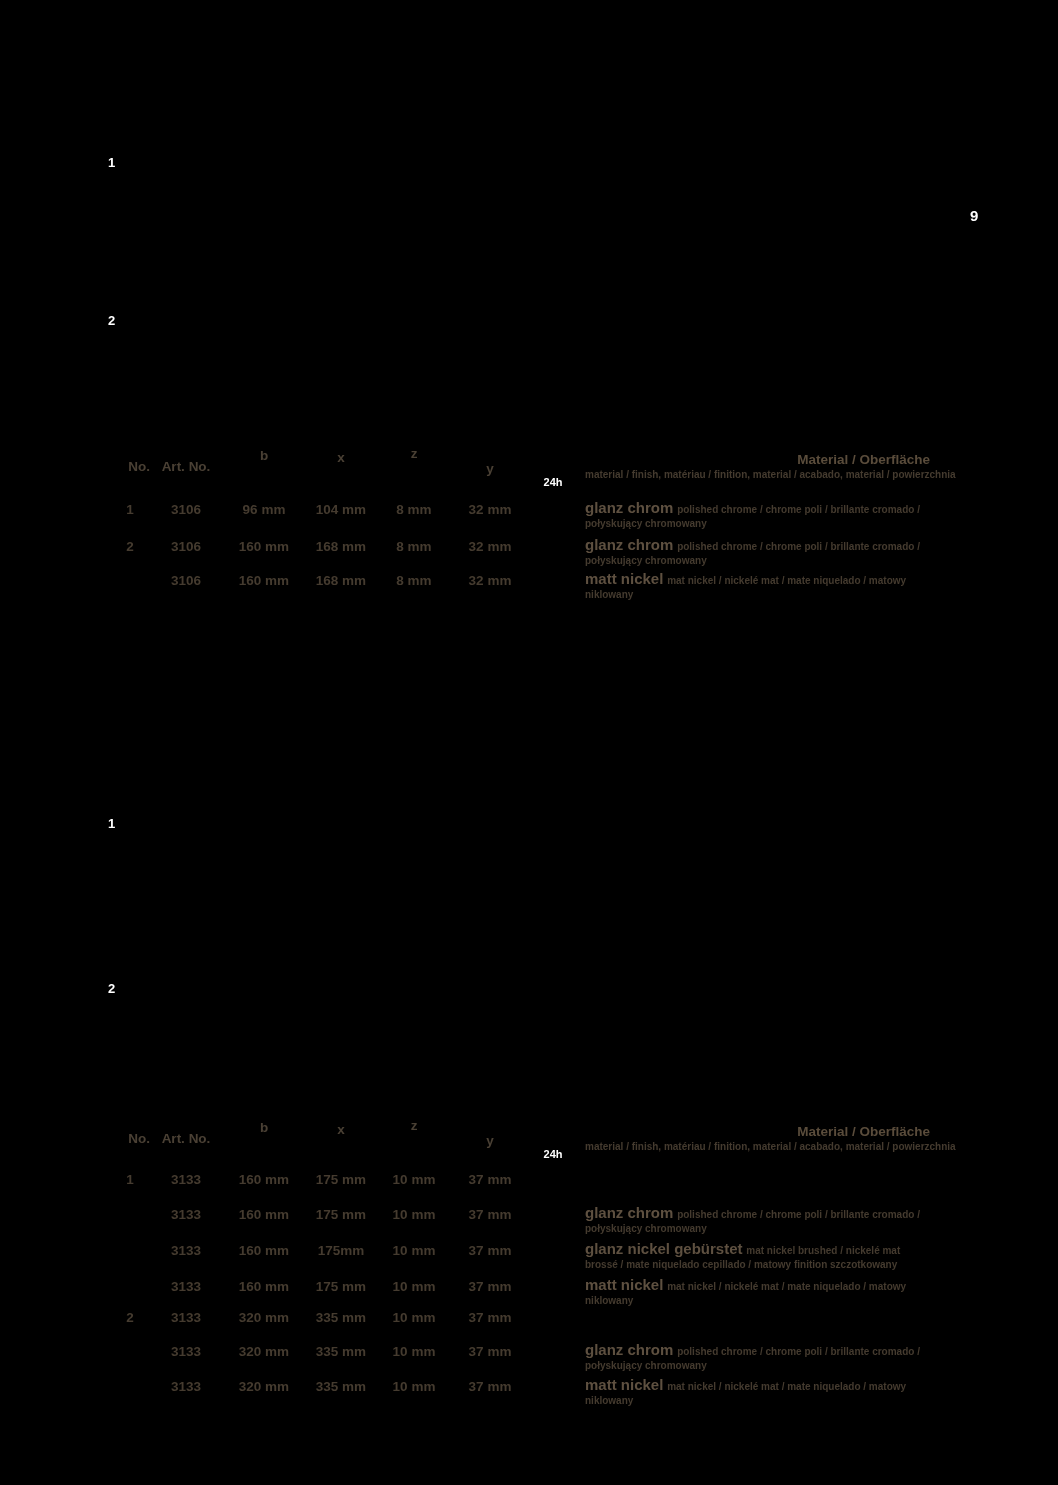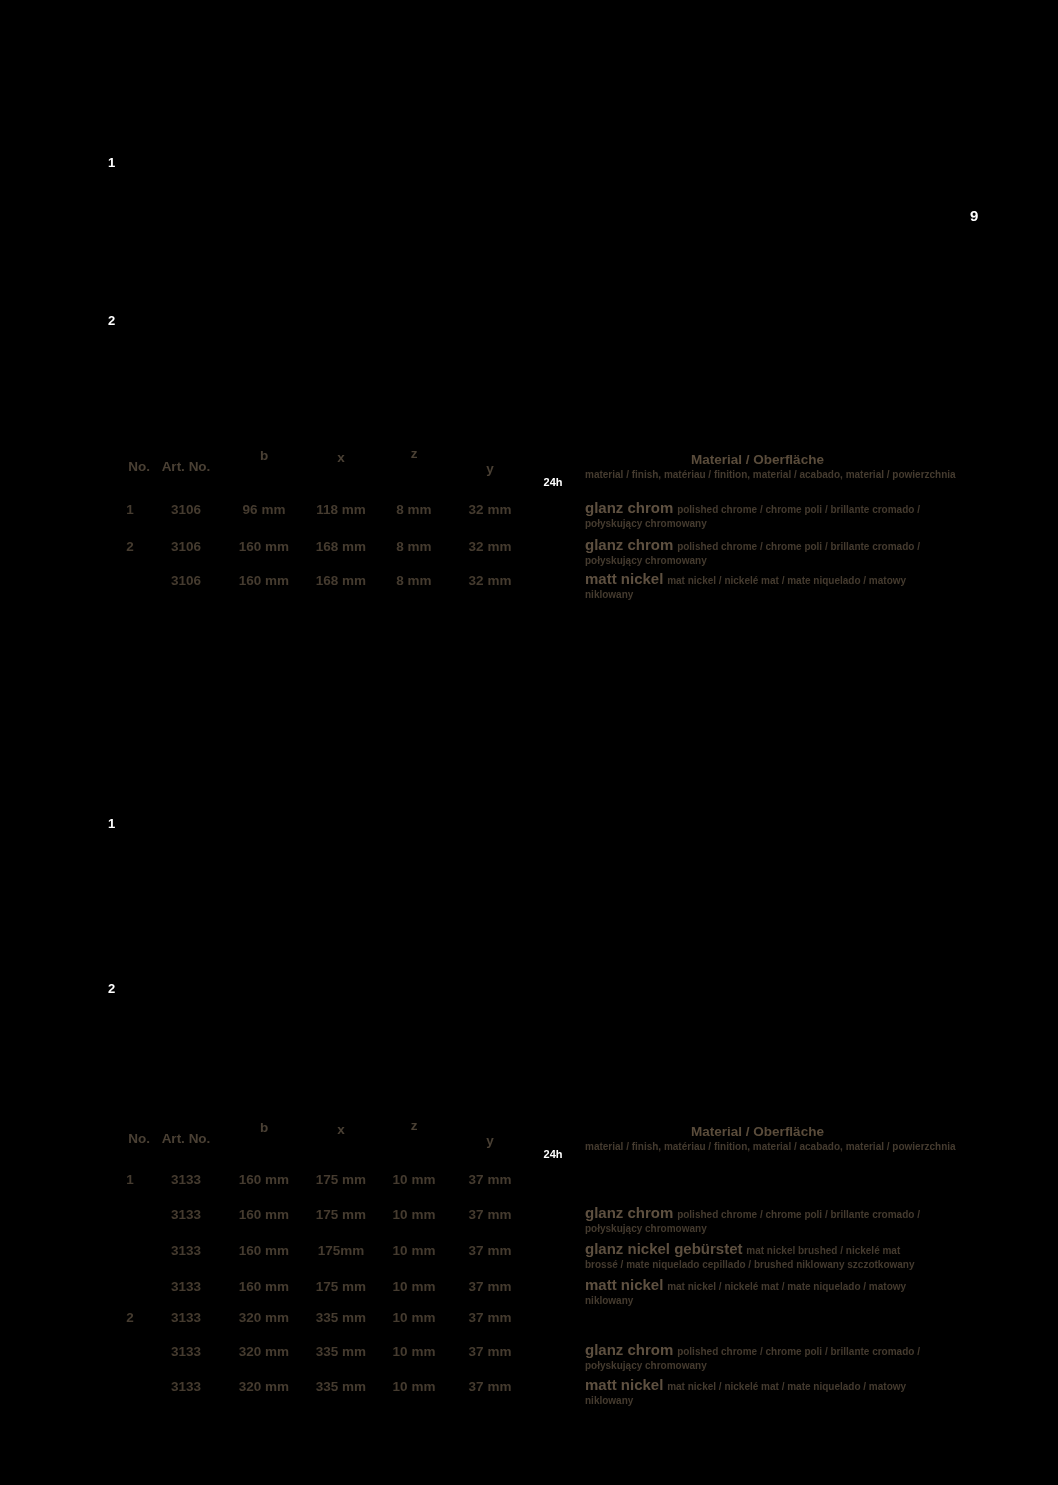--- a/index.html
+++ b/index.html
@@ -70,21 +70,21 @@
   .h-b    { top: 2px; }
   .h-x    { top: 4px; }
   .h-z    { top: 0px; }
   .h-y    { top: 15px; }
   .h-24h  { top: 28px; color: #ffffff; font-size: 11px; }
   .h-mat-title {
     top: 6px;
     color: #5a4c3b;
     font-size: 13.5px;
     font-weight: 700;
-    text-align: center;
+    text-align: right;
   }
   .h-mat-sub {
     top: 21px;
     color: #453b2f;
     font-size: 10px;
     font-weight: 700;
     text-align: right;
   }
   
   .c.mat {
@@ -122,21 +122,21 @@
     <span class="hc col-y   h-y">y</span>
     <span class="hc col-24h h-24h">24h</span>
     <span class="hc col-mat h-mat-title">Material / Oberfläche</span>
     <span class="hc col-mat h-mat-sub">material / finish, matériau / finition, material / acabado, material / powierzchnia</span>
   </div>
 
   <div class="trow" style="top:502px;">
     <span class="c col-no">1</span>
     <span class="c col-art">3106</span>
     <span class="c col-b">96 mm</span>
-    <span class="c col-x">118 mm</span>
+    <span class="c col-x">104 mm</span>
     <span class="c col-z">8 mm</span>
     <span class="c col-y">32 mm</span>
     <span class="c col-mat mat">
       <span class="finish">glanz chrom</span>
       <span class="fdesc">polished chrome / chrome poli / brillante cromado / połyskujący chromowany</span>
     </span>
   </div>
   <div class="trow" style="top:539px;">
     <span class="c col-no">2</span>
     <span class="c col-art">3106</span>
@@ -203,21 +203,21 @@
   </div>
   <div class="trow" style="top:1243px;">
     <span class="c col-no"></span>
     <span class="c col-art">3133</span>
     <span class="c col-b">160 mm</span>
     <span class="c col-x">175mm</span>
     <span class="c col-z">10 mm</span>
     <span class="c col-y">37 mm</span>
     <span class="c col-mat mat">
       <span class="finish">glanz nickel gebürstet</span>
-      <span class="fdesc">mat nickel brushed / nickelé mat brossé / mate niquelado cepillado / brushed niklowany szczotkowany</span>
+      <span class="fdesc">mat nickel brushed / nickelé mat brossé / mate niquelado cepillado / matowy finition szczotkowany</span>
     </span>
   </div>
   <div class="trow" style="top:1279px;">
     <span class="c col-no"></span>
     <span class="c col-art">3133</span>
     <span class="c col-b">160 mm</span>
     <span class="c col-x">175 mm</span>
     <span class="c col-z">10 mm</span>
     <span class="c col-y">37 mm</span>
     <span class="c col-mat mat">

